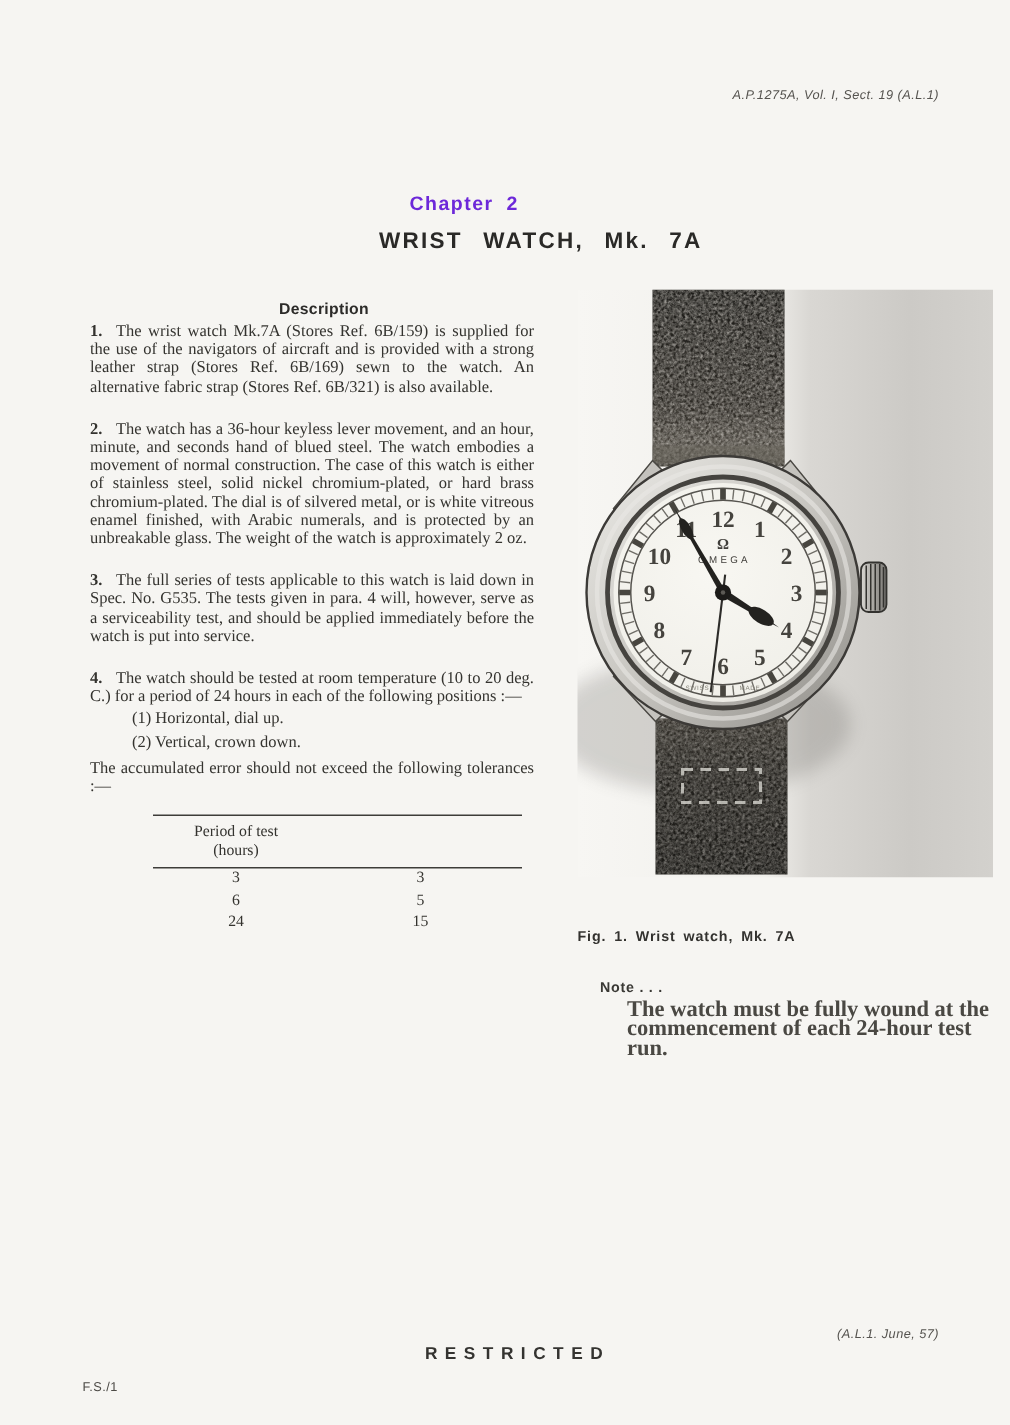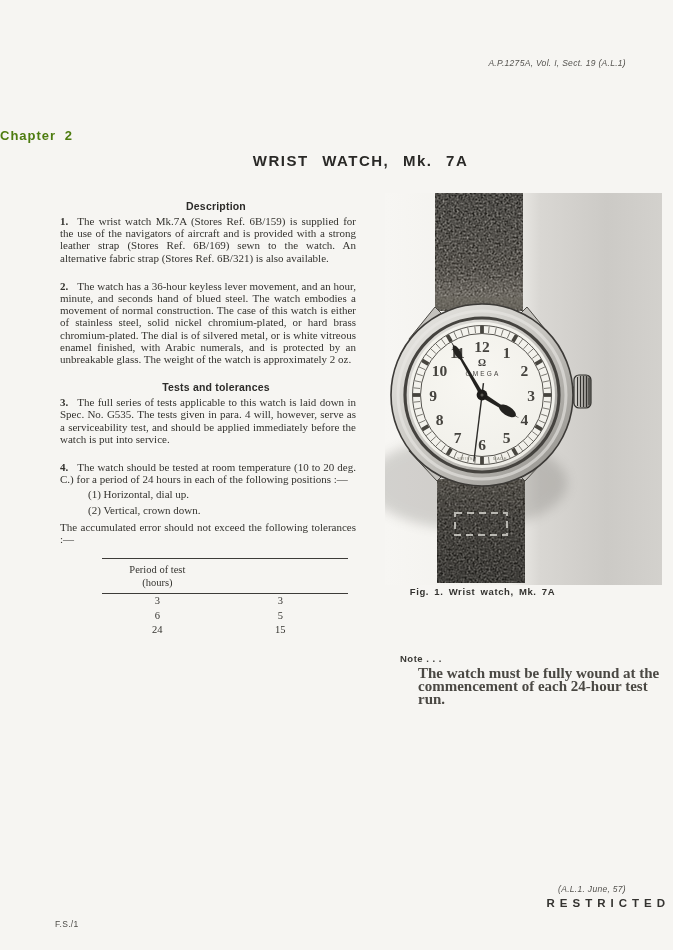--- a/index.html
+++ b/index.html
@@ -17,29 +17,29 @@
     font-family:"Liberation Sans", sans-serif;
     font-style:italic;
     font-size:8.5px;
     color:#55534f;
     letter-spacing:.3px;
   }
   #header-ref{top:58px;right:47px;}
   #footer-issue{top:884px;right:47px;}
   #footer-page{top:919px;left:55px;font-style:normal;color:#4c4a46;}
   #footer-classification{
-    top:897px;left:20px;width:650px;text-align:right;
+    top:897px;left:20px;width:650px;text-align:center;
     font-family:"Liberation Sans", sans-serif;
     font-weight:bold;font-size:11.5px;letter-spacing:5px;color:#343330;
   }
   
   #chapter-heading{
-    top:128px;left:0;width:619px;text-align:left;
-    font-family:"Liberation Sans", sans-serif;
-    font-weight:bold;font-size:13px;letter-spacing:1px;color:#4d7c0f;
+    top:128px;left:0;width:619px;text-align:center;
+    font-family:"Liberation Sans", sans-serif;
+    font-weight:bold;font-size:13px;letter-spacing:1px;color:#6d28d9;
     word-spacing:4px;
   }
   #page-title{
     top:152px;left:0;width:673px;text-align:center;
     font-family:"Liberation Sans", sans-serif;
     font-weight:bold;font-size:15px;letter-spacing:1.5px;color:#2a2927;
     word-spacing:8px;
     padding-left:24px;
   }
   
@@ -65,21 +65,21 @@
     border-top:1px solid #3d3c39;border-bottom:1px solid #3d3c39;
     padding:5px 0 4px 0;
   }
   .t-row{display:flex;padding:1px 0;}
   .t-row:first-of-type{padding-top:5px;}
   .t-c1{width:45%;text-align:center;line-height:12.5px;}
   .t-c2{width:55%;text-align:center;line-height:12.5px;}
   
   #watch-photo{top:193px;left:385px;width:277px;height:392px;}
   #figure-caption{
-    top:586px;left:385px;width:195px;text-align:center;
+    top:619px;left:385px;width:195px;
     font-family:"Liberation Sans", sans-serif;
     font-weight:bold;font-size:9.5px;letter-spacing:.6px;color:#33322f;
     word-spacing:2px;
   }
   #note-block{top:653px;left:367px;width:280px;margin-left:33px;}
   #note-label{
     font-family:"Liberation Sans", sans-serif;
     font-weight:bold;font-size:9.5px;color:#3a3935;letter-spacing:.5px;
     margin:0 0 3px 0;
   }
@@ -102,21 +102,20 @@
 
 <div class="abs" id="chapter-heading">Chapter 2</div>
 <div class="abs" id="page-title">WRIST WATCH, Mk. 7A</div>
 
 <div class="abs" id="text-column">
   <p class="sec-heading">Description</p>
   <p class="para"><span class="pnum">1.</span><span>The wrist watch Mk.7A (Stores Ref. 6B/159) is supplied for the use of the navigators of aircraft and is provided with a strong leather strap (Stores Ref. 6B/169) sewn to the watch.  An alternative fabric strap (Stores Ref. 6B/321) is also available.</span></p>
   <div class="gap-lg"></div>
   <p class="para"><span class="pnum">2.</span><span>The watch has a 36-hour keyless lever movement, and an hour, minute, and seconds hand of blued steel.  The watch embodies a movement of normal construction.  The case of this watch is either of stainless steel, solid nickel chromium-plated, or hard brass chromium-plated.  The dial is of silvered metal, or is white vitreous enamel finished, with Arabic numerals, and is protected by an unbreakable glass.  The weight of the watch is approximately 2 oz.</span></p>
   <div class="gap-lg"></div>
-  <p class="sec-heading">Tests and tolerances</p>
   <p class="para"><span class="pnum">3.</span><span>The full series of tests applicable to this watch is laid down in Spec. No. G535.  The tests given in para. 4 will, however, serve as a serviceability test, and should be applied immediately before the watch is put into service.</span></p>
   <div class="gap-lg"></div>
   <p class="para" style="margin-bottom:3px;"><span class="pnum">4.</span><span>The watch should be tested at room temperature (10 to 20 deg. C.) for a period of 24 hours in each of the following positions :—</span></p>
   <p class="list-item">(1)   Horizontal, dial up.</p>
   <p class="list-item">(2)   Vertical, crown down.</p>
   <p class="para" style="margin-top:5px;">The accumulated error should not exceed the following tolerances :—</p>
 
   <div id="tolerance-table">
     <div class="t-head">
       <div class="t-c1">

